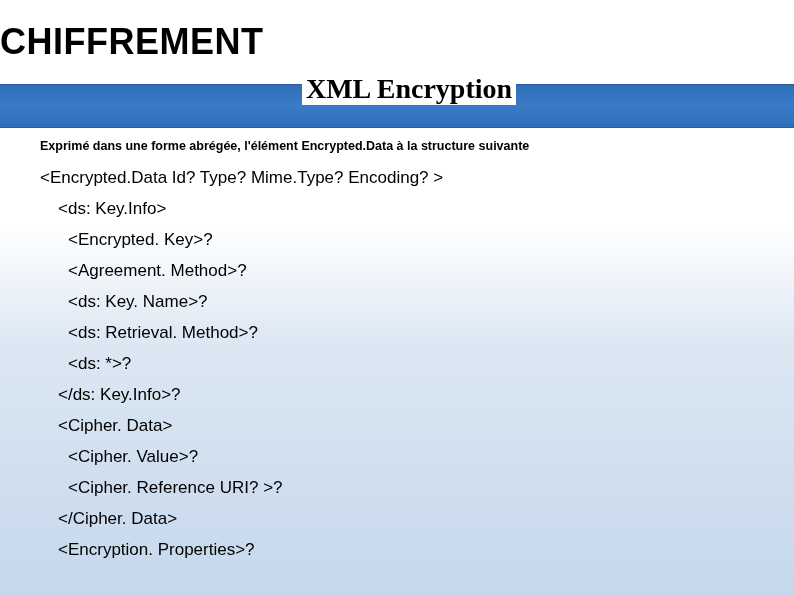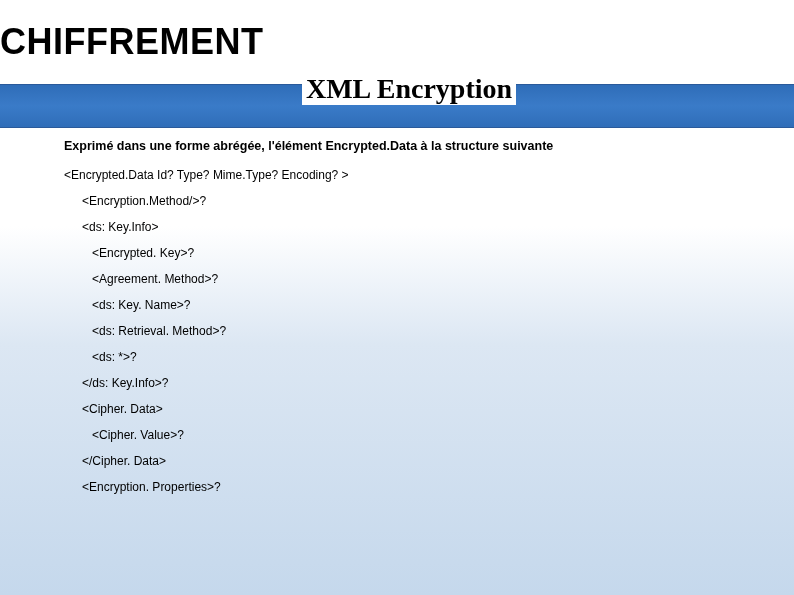--- a/index.html
+++ b/index.html
@@ -44,32 +44,32 @@
   }
   .subtitle {
     font-family: "Times New Roman", Times, serif;
     font-size: 28px;
     font-weight: bold;
     color: #000;
     background: #fff;
     padding: 0 4px;
   }
   .content {
-    padding: 12px 40px 0 64px;
+    padding: 12px 40px 0 40px;
     font-size: 12px;
     color: #000;
     line-height: 1.0;
   }
   .intro {
     font-weight: bold;
     margin-bottom: 16px;
     font-size: 12.5px;
   }
   .xml {
-    font-size: 12px;
+    font-size: 17px;
   }
   .xml div {
     margin-bottom: 14px;
     white-space: pre;
   }
   .i0 { padding-left: 0; }
   .i1 { padding-left: 18px; }
   .i2 { padding-left: 28px; }
 </style>
 </head>
@@ -82,26 +82,26 @@
 <div class="subtitle-bar">
   <div class="subtitle-wrap">
     <div class="subtitle">XML Encryption</div>
   </div>
 </div>
 
 <div class="content">
   <div class="intro">Exprimé dans une forme abrégée, l'élément Encrypted.Data à la structure suivante</div>
   <div class="xml">
     <div class="i0">&lt;Encrypted.Data Id? Type? Mime.Type? Encoding? &gt;</div>
-    <div class="i1">&lt;Encryption.Method/&gt;?</div>
     <div class="i1">&lt;ds: Key.Info&gt;</div>
     <div class="i2">&lt;Encrypted. Key&gt;?</div>
     <div class="i2">&lt;Agreement. Method&gt;?</div>
     <div class="i2">&lt;ds: Key. Name&gt;?</div>
     <div class="i2">&lt;ds: Retrieval. Method&gt;?</div>
     <div class="i2">&lt;ds: *&gt;?</div>
     <div class="i1">&lt;/ds: Key.Info&gt;?</div>
     <div class="i1">&lt;Cipher. Data&gt;</div>
     <div class="i2">&lt;Cipher. Value&gt;?</div>
+    <div class="i2">&lt;Cipher. Reference URI? &gt;?</div>
     <div class="i1">&lt;/Cipher. Data&gt;</div>
     <div class="i1">&lt;Encryption. Properties&gt;?</div>
   </div>
 </div>
 
 </body></html>

